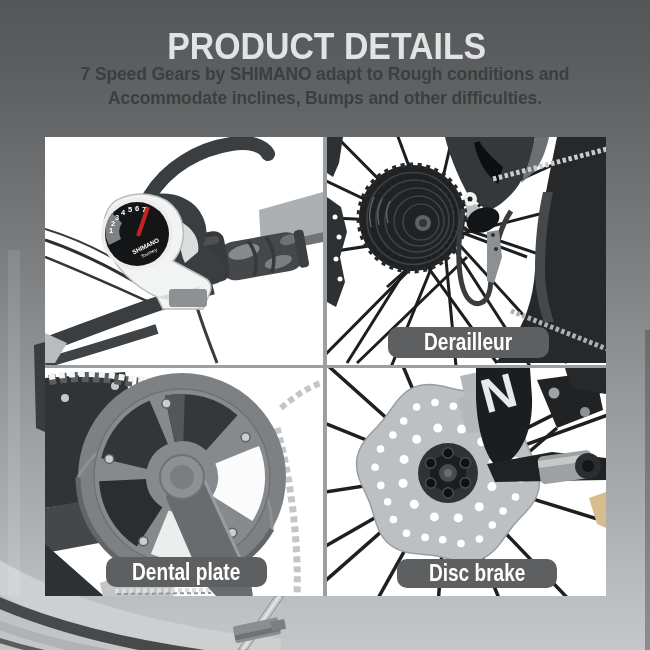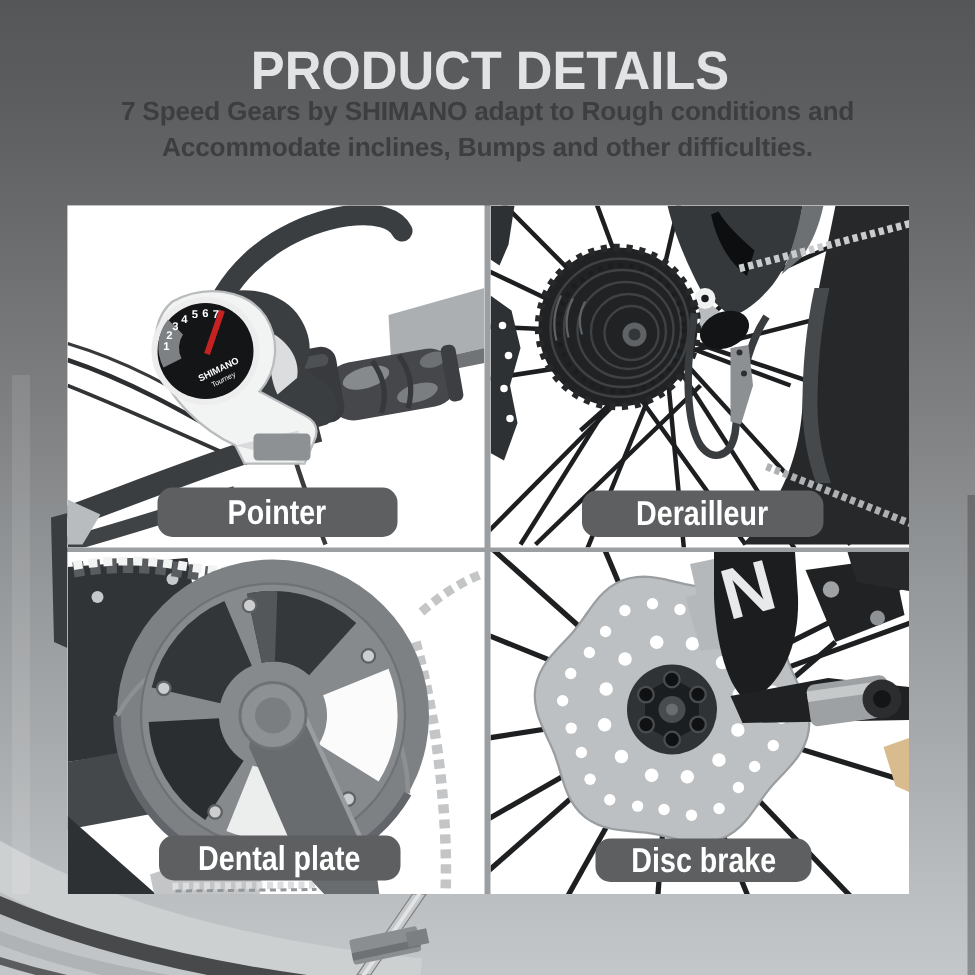--- a/index.html
+++ b/index.html
@@ -12,21 +12,21 @@
 .cell{position:absolute;background:#ffffff;overflow:hidden;}
 #tl{left:0;top:0;width:278px;height:228px;}
 #tr{left:282px;top:0;width:279px;height:228px;}
 #bl{left:0;top:231px;width:278px;height:228px;}
 #br{left:282px;top:231px;width:279px;height:228px;}
 .lab{position:absolute;background:#5d5f61;border-radius:10px;color:#ffffff;font-weight:bold;font-size:23px;text-align:center;z-index:30;}
 .lab span{display:inline-block;transform:scaleX(0.83);transform-origin:center;}
 #lab-tl{left:60px;top:188px;width:160px;height:33px;line-height:33px;}
 #lab-tr{left:61px;top:190px;width:161px;height:31px;line-height:31px;}
 #lab-bl{left:61px;top:189px;width:161px;height:30px;line-height:30px;}
-#lab-br{left:70px;top:191px;width:144px;height:29px;line-height:29px;}
+#lab-br{left:70px;top:191px;width:160px;height:29px;line-height:29px;}
 svg{position:absolute;left:0;top:0;}
 </style>
 </head>
 <body>
 <div id="page">
   <svg id="bgart" width="650" height="650" viewBox="0 0 650 650">
     <path d="M -10,572 Q 100,636 280,654" stroke="#cdd0d1" stroke-width="30" fill="none"></path>
     <path d="M -10,599 Q 95,646 260,662" stroke="#48494b" stroke-width="11" fill="none"></path>
     <path d="M -14,620 Q 60,650 160,661" stroke="#b0b3b5" stroke-width="9" fill="none"></path>
     <path d="M -14,636 Q 45,656 115,665" stroke="#5a5c5e" stroke-width="5" fill="none"></path>
@@ -87,21 +87,20 @@
           <text x="78" y="78">4</text>
             <text x="85" y="75">5</text>
             <text x="92" y="74">6</text>
             <text x="99" y="75">7</text>
         </g>
         <g transform="rotate(-26 102 112)" fill="#ffffff" text-anchor="middle">
           <text x="102" y="111" font-size="6.2" font-weight="bold">SHIMANO</text>
           <text x="102" y="118" font-size="4.8">Tourney</text>
         </g>
       </svg>
-      <div id="lab-tl" class="lab"><span>Pointer</span></div>
     </div>
     <div id="bl" class="cell">
       <svg width="278" height="229" viewBox="0 0 278 229">
         <polygon points="0,10 80,4 102,125 0,140" fill="#303437"></polygon>
         <polygon points="0,140 100,122 108,165 0,185" fill="#44484b"></polygon>
         <circle cx="20" cy="30" r="4" fill="#c6c8ca"></circle>
         <circle cx="70" cy="18" r="4" fill="#c6c8ca"></circle>
         <path d="M 4,12 Q 40,6 75,12 T 150,16" stroke="#5a5d60" stroke-width="10" fill="none" stroke-dasharray="7 4"></path>
         <path d="M 4,9 Q 40,3 75,9 T 150,13" stroke="#f2f3f3" stroke-width="6" fill="none" stroke-dasharray="6 4"></path>
         <path d="M 232,60 C 246,110 254,175 252,229" stroke="#c3c5c7" stroke-width="7" fill="none" stroke-dasharray="6 4"></path>

